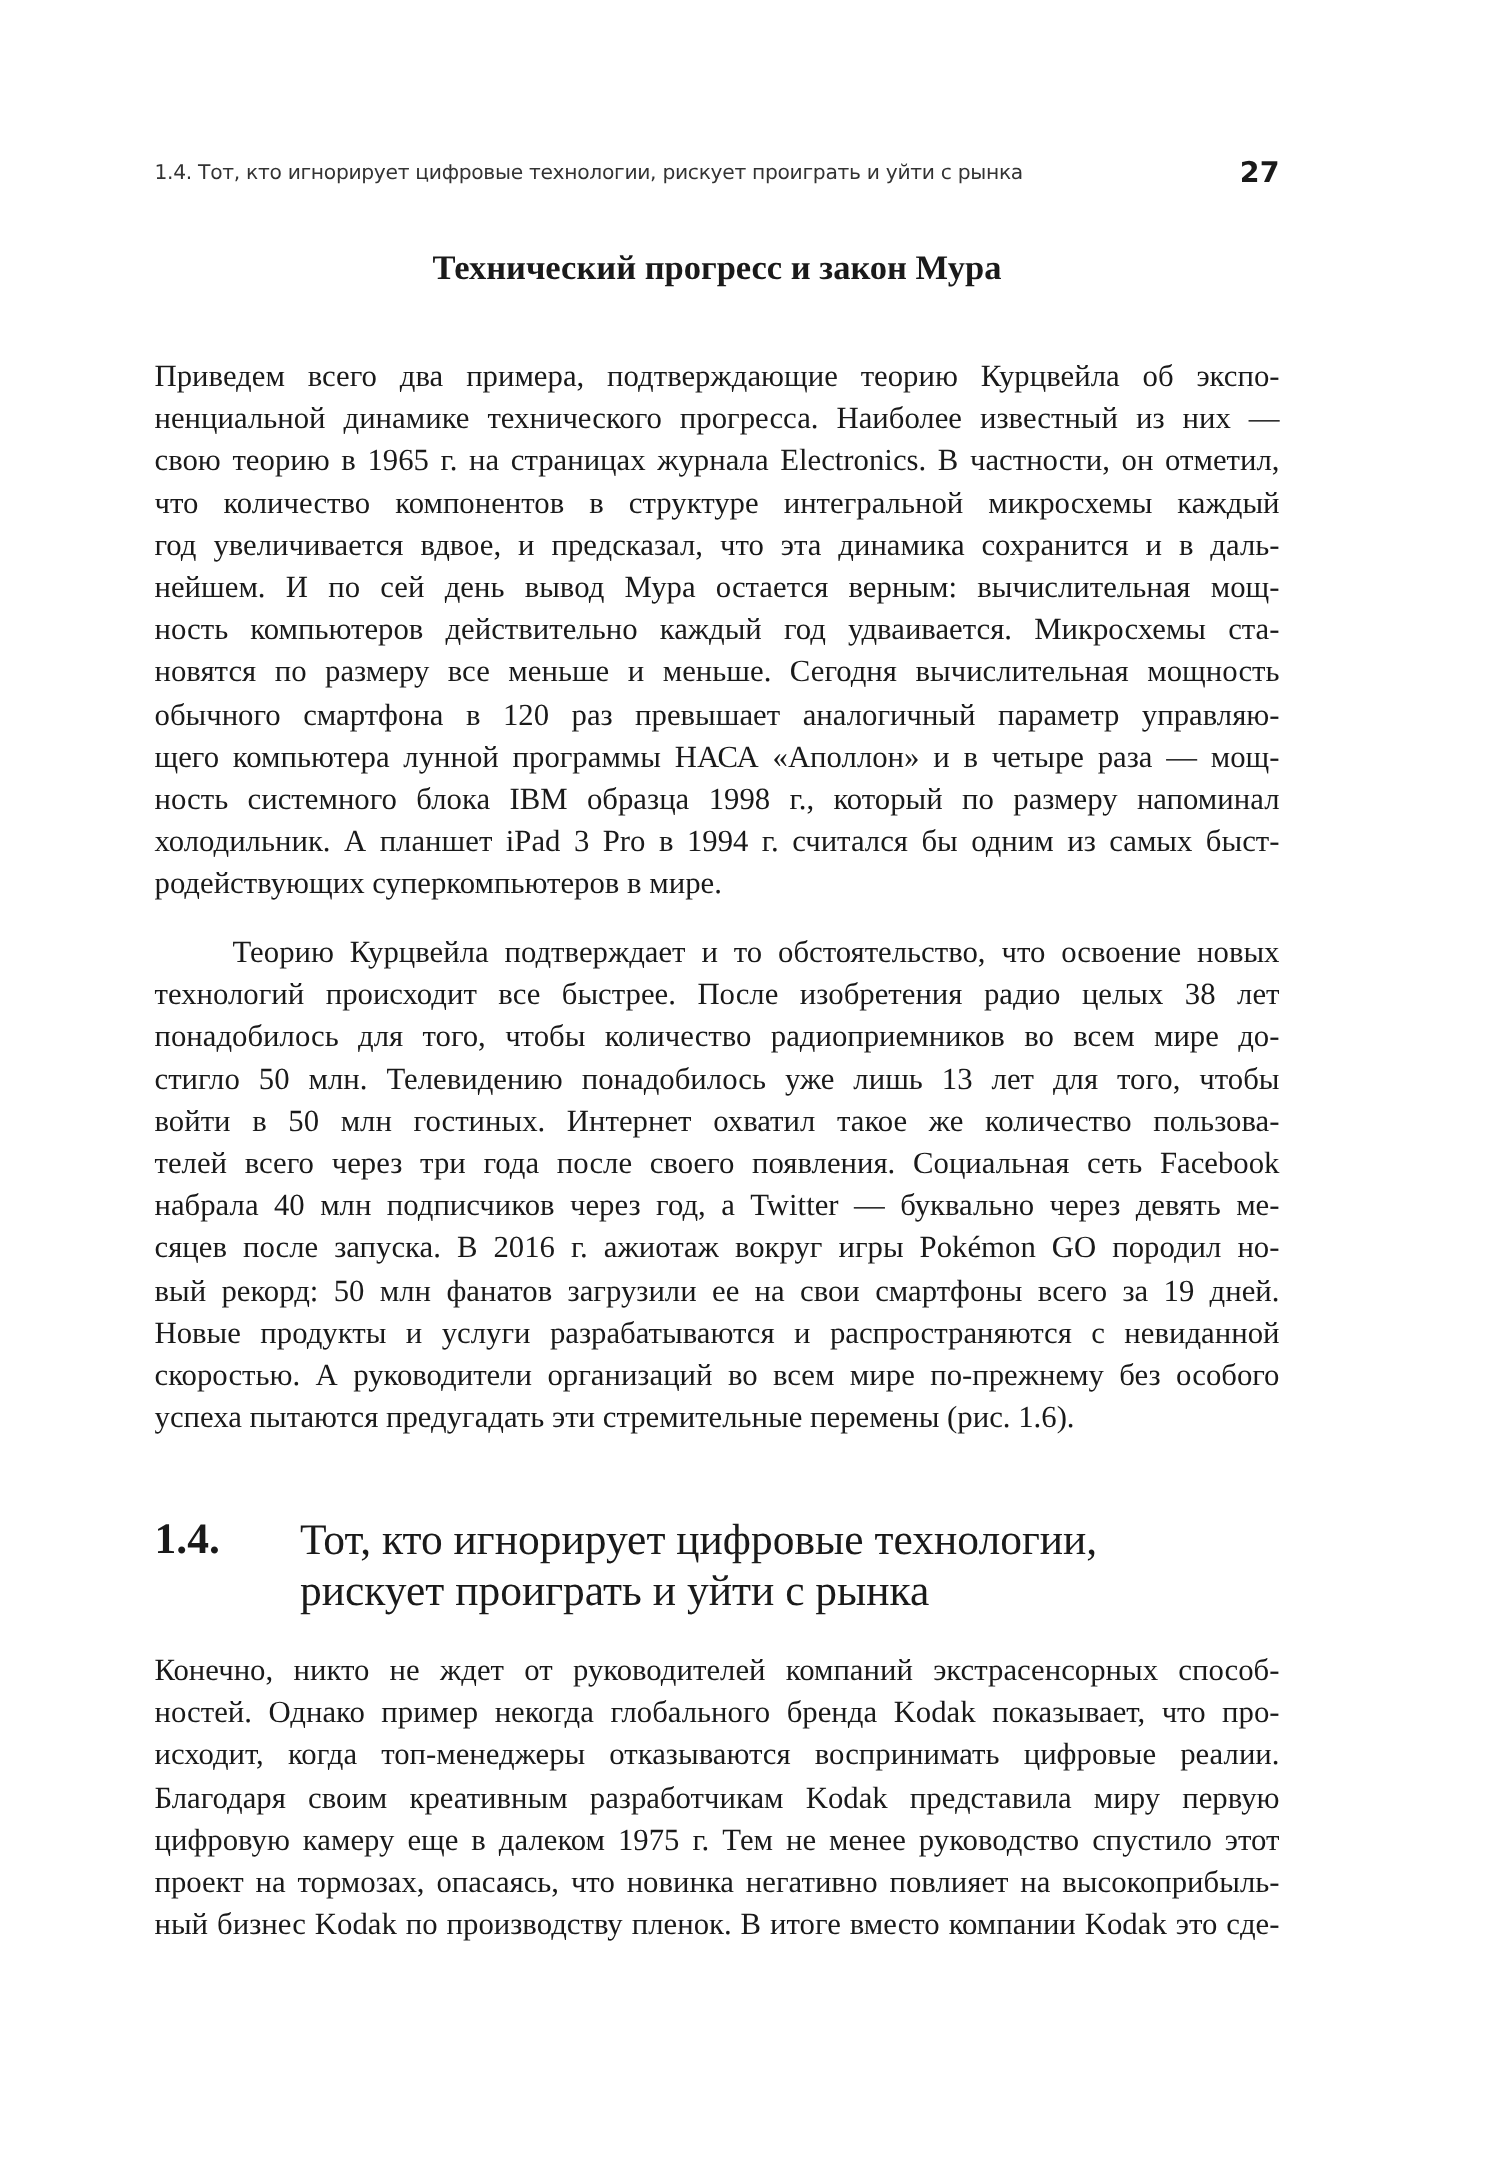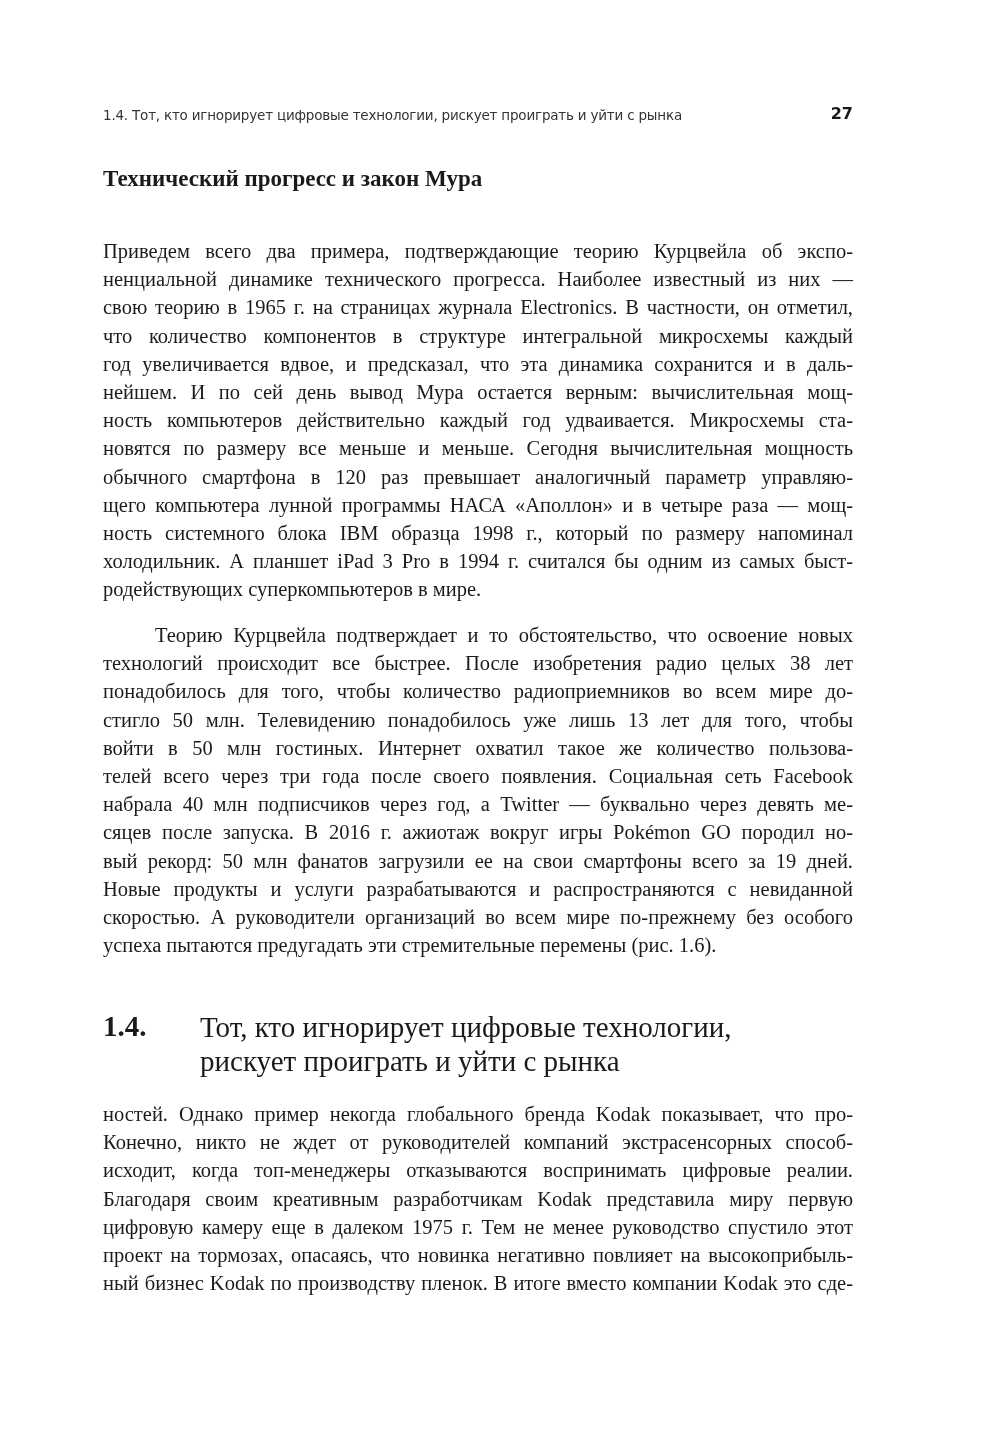--- a/index.html
+++ b/index.html
@@ -4,24 +4,24 @@
   <style>
     html, body { margin: 0; padding: 0; background: #ffffff; }
     body { width: 992px; height: 1447px; position: relative; overflow: hidden; color: #1a1a1a; }
     .running-head {
       position: absolute; left: 103px; top: 104px; width: 750px; height: 24px;
       font-family: "DejaVu Sans", sans-serif; font-size: 13.5px; color: #333;
     }
     .running-head .rh-title { position: absolute; left: 0; top: 3px; letter-spacing: -0.2px; }
     .running-head .page-num {
       position: absolute; right: 0; top: 0; font-family: "DejaVu Sans", sans-serif;
-      font-weight: bold; font-size: 16px; color: #1a1a1a;
+      font-weight: bold; font-size: 19px; color: #1a1a1a;
     }
     .sub-heading {
-      position: absolute; left: 103px; width: 750px; top: 166px; text-align: left;
+      position: absolute; left: 103px; width: 750px; top: 166px; text-align: center;
       font-family: "Liberation Serif", serif; font-weight: bold; font-size: 23px;
     }
     .para { position: absolute; left: 103px; width: 750px; font-family: "Liberation Serif", serif; font-size: 20.5px; }
     .line { display: block; height: 28.2px; line-height: 28.2px; white-space: nowrap; text-align: justify; text-align-last: justify; }
     .line.last { text-align-last: left; }
     .line.indent { padding-left: 52px; }
     .section-heading { position: absolute; left: 103px; top: 1010px; width: 750px; font-family: "Liberation Serif", serif; font-size: 29px; }
     .section-heading .num { position: absolute; left: 0; top: 0; font-weight: bold; }
     .section-heading .title { position: absolute; left: 97px; top: 0; line-height: 34px; }
     .section-heading .title span { display: block; }
@@ -69,20 +69,20 @@
 
 <div class="section-heading">
   <span class="num">1.4.</span>
   <div class="title">
     <span>Тот, кто игнорирует цифровые технологии,</span>
     <span>рискует проиграть и уйти с рынка</span>
   </div>
 </div>
 
 <div class="para" style="top:1100px;">
+  <span class="line">Конечно, никто не ждет от руководителей компаний экстрасенсорных способ-</span>
   <span class="line">ностей. Однако пример некогда глобального бренда Kodak показывает, что про-</span>
-  <span class="line">Конечно, никто не ждет от руководителей компаний экстрасенсорных способ-</span>
   <span class="line">исходит, когда топ-менеджеры отказываются воспринимать цифровые реалии.</span>
   <span class="line">Благодаря своим креативным разработчикам Kodak представила миру первую</span>
   <span class="line">цифровую камеру еще в далеком 1975 г. Тем не менее руководство спустило этот</span>
   <span class="line">проект на тормозах, опасаясь, что новинка негативно повлияет на высокоприбыль-</span>
   <span class="line">ный бизнес Kodak по производству пленок. В итоге вместо компании Kodak это сде-</span>
 </div>
 
 </body></html>

